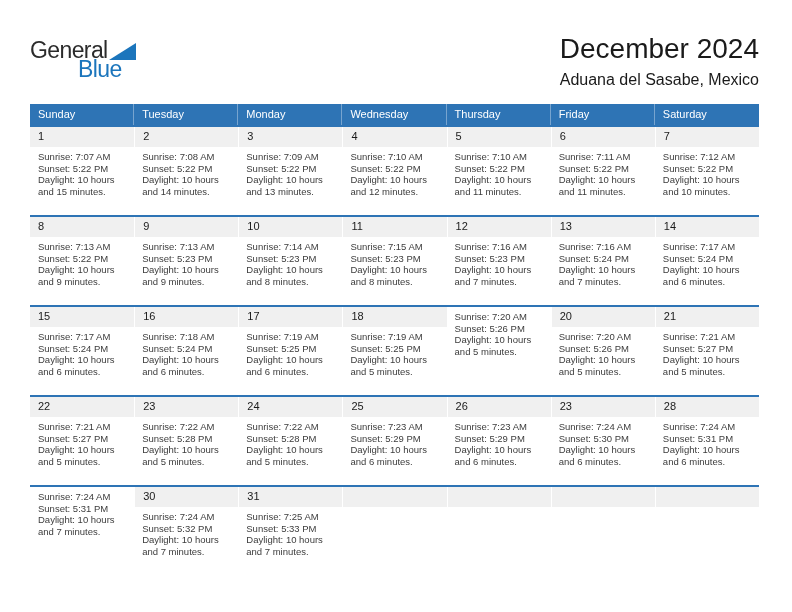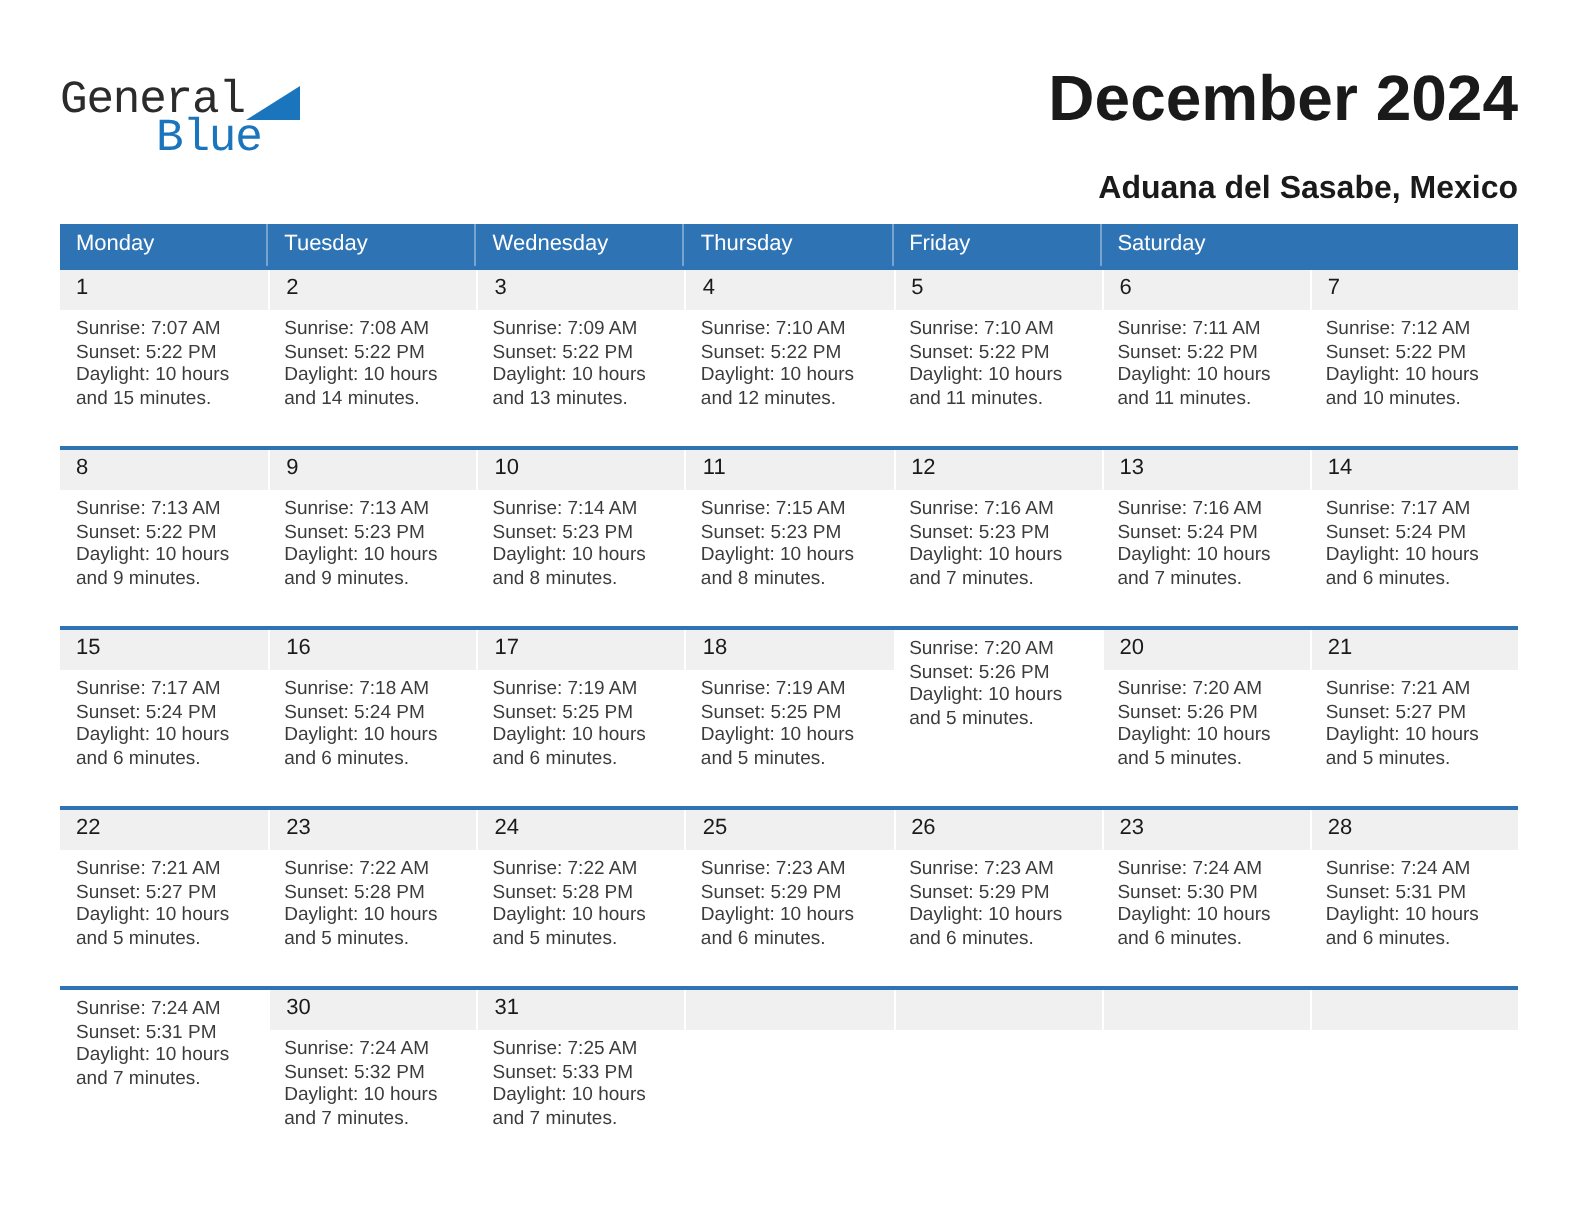--- a/index.html
+++ b/index.html
@@ -10,28 +10,28 @@
     --detail-text:#3C3C3C;
   }
   *{margin:0;padding:0;box-sizing:border-box;}
   html,body{background:#fff;}
   body{font-family:"Liberation Sans","DejaVu Sans",sans-serif;}
   .page{width:792px;height:612px;background:#fff;overflow:hidden;}
   .content{padding:34px 33px 0 30px;}
 
   
   .top-header{display:flex;justify-content:space-between;align-items:flex-start;min-height:62px;}
-  .logo{padding-top:4px;white-space:nowrap;font-family:Liberation Mono, monospace;}
+  .logo{padding-top:4px;white-space:nowrap;}
   .logo-row{display:flex;align-items:flex-end;}
   .logo-general{font-size:23px;letter-spacing:-0.6px;color:#2B2B2B;line-height:24px;}
   .logo-triangle{display:inline-block;width:0;height:0;border-left:27px solid transparent;border-bottom:17px solid var(--logo-blue);margin:0 0 2px 1px;}
   .logo-blue{display:block;font-size:23px;letter-spacing:-0.6px;color:var(--logo-blue);line-height:22px;margin:-4px 0 0 48px;}
   .titles{text-align:right;}
-  .title{font-size:32px;font-weight:700;color:var(--title-text);line-height:30px;}
-  .subtitle{font-size:16px;font-weight:700;color:var(--title-text);line-height:18px;margin-top:22px;}
+  .title{font-size:28px;font-weight:400;color:var(--title-text);line-height:30px;}
+  .subtitle{font-size:16px;font-weight:400;color:var(--title-text);line-height:18px;margin-top:7px;}
 
   
   .calendar{margin-top:8px;}
   .weekday-row{display:grid;grid-template-columns:repeat(7,1fr);background:var(--header-blue);height:21px;}
   .weekday-cell{color:#FFFFFF;font-size:11px;line-height:21px;padding-left:8px;border-right:1px solid rgba(255,255,255,0.35);overflow:hidden;}
   .weekday-cell:last-child{border-right:none;}
   .week-row{display:grid;grid-template-columns:repeat(7,1fr);border-top:2px solid var(--header-blue);}
   .day-cell{min-height:88px;background:#fff;}
   .day-band{height:20px;background:var(--band-gray);}
   .day-cell + .day-cell .day-band{border-left:1px solid #FFFFFF;}
@@ -54,22 +54,23 @@
         <span class="logo-blue">Blue</span>
       </div>
       <div class="titles">
         <div class="title">December 2024</div>
         <div class="subtitle">Aduana del Sasabe, Mexico</div>
       </div>
     </div>
 
     <div class="calendar">
       <div class="weekday-row" id="weekday-row">
+          <div class="weekday-cell">Sunday</div>
+          <div class="weekday-cell">Tuesday</div>
           <div class="weekday-cell">Monday</div>
-          <div class="weekday-cell">Tuesday</div>
           <div class="weekday-cell">Wednesday</div>
           <div class="weekday-cell">Thursday</div>
           <div class="weekday-cell">Friday</div>
           <div class="weekday-cell">Saturday</div>
         </div>
       <div id="weeks-container">
           <div class="week-row">
             <div class="day-cell">
               <div class="day-band">
                 <div class="day-number">1</div>

